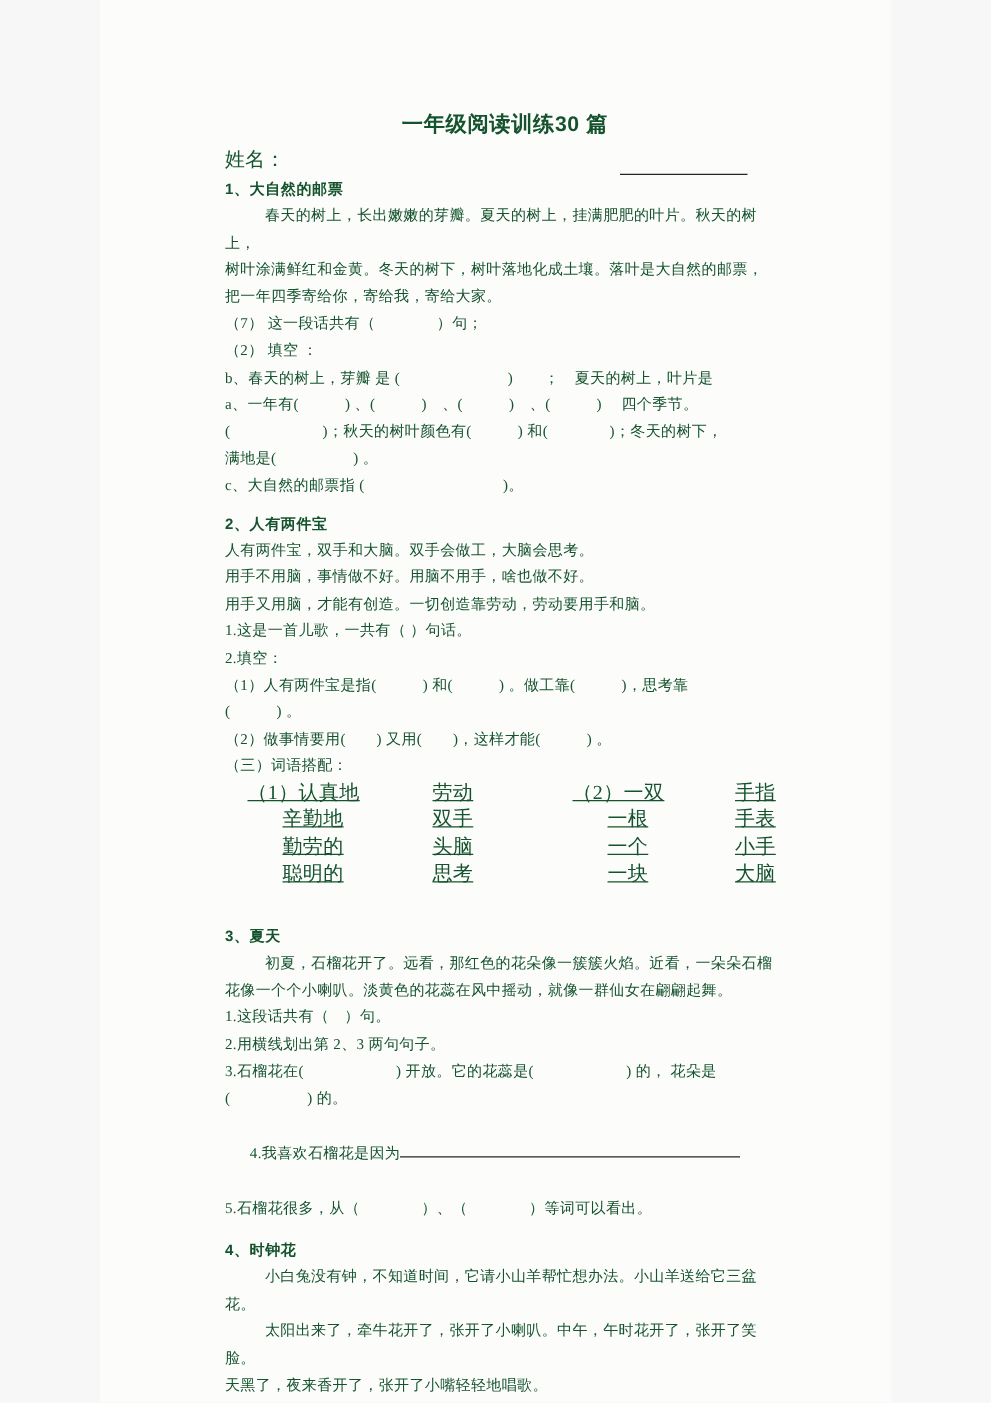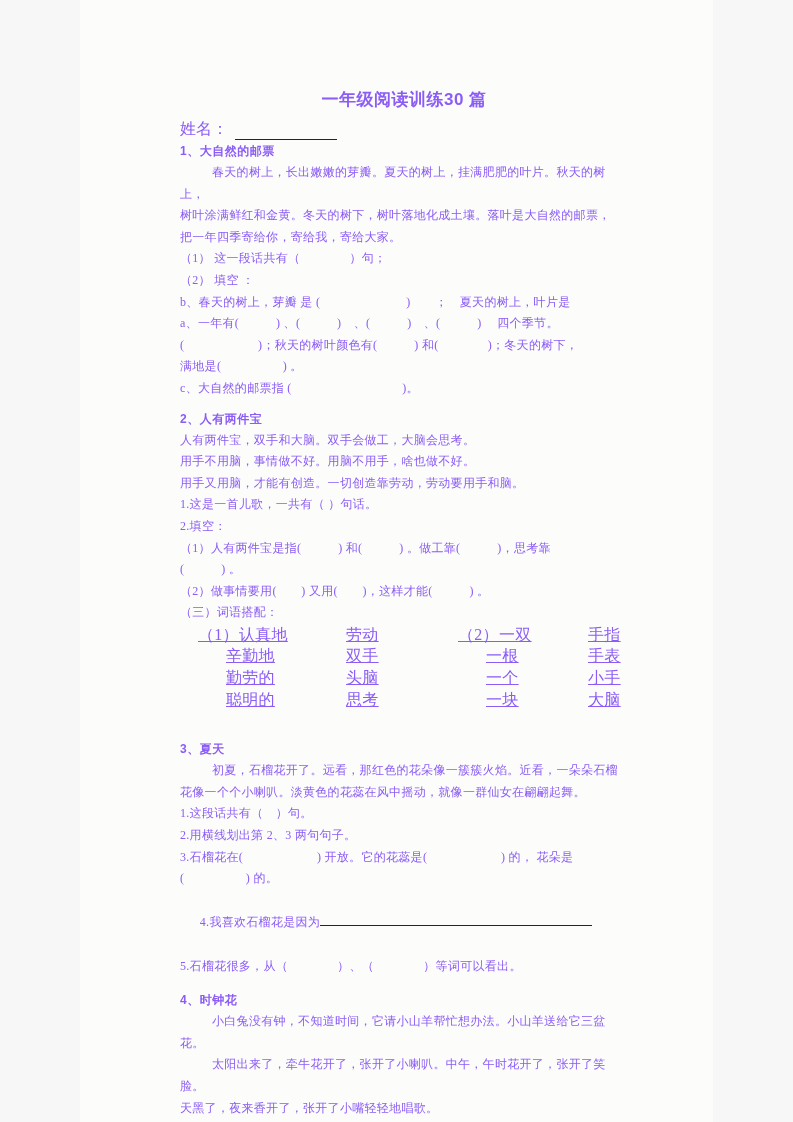--- a/index.html
+++ b/index.html
@@ -10,33 +10,33 @@
   .page {
     position: relative;
     width: 633px;
     height: 1122px;
     margin: 0 auto;
     background: #fcfcfb;
     box-sizing: border-box;
     padding: 88px 85px 0 100px;
     overflow: hidden;
     font-family: "Liberation Serif", "DejaVu Serif", serif;
-    color: #8b5cf6;
+    color: #14532d;
   }
   .title {
     font-family: "Liberation Sans", "DejaVu Sans", sans-serif;
     font-weight: 700;
     font-size: 17px;
     line-height: 24px;
     text-align: center;
     letter-spacing: 0.5px;
   }
   .name-row {
     display: flex;
-    justify-content: flex-start;
+    justify-content: space-between;
     align-items: flex-end;
     margin: 6px 30px 0 0;
     font-size: 16px;
     line-height: 22px;
   }
   .name-line {
     display: inline-block;
     width: 102px;
     height: 18px;
     margin-left: 7px;
@@ -89,21 +89,21 @@
   <div class="name-row">
     <span>姓名：</span>
     <span class="name-line"></span>
   </div>
 
   <section class="sec s1">
     <div class="h">1、大自然的邮票</div>
     <div class="line indent">春天的树上，长出嫩嫩的芽瓣。夏天的树上，挂满肥肥的叶片。秋天的树上，</div>
     <div class="line">树叶涂满鲜红和金黄。冬天的树下，树叶落地化成土壤。落叶是大自然的邮票，</div>
     <div class="line">把一年四季寄给你，寄给我，寄给大家。</div>
-    <div class="line">（1） 这一段话共有（　　　　）句；</div>
+    <div class="line">（7） 这一段话共有（　　　　）句；</div>
     <div class="line">（2） 填空 ：</div>
     <div class="line">b、春天的树上，芽瓣 是 (　　　　　　　)　　；　夏天的树上，叶片是</div>
     <div class="line">a、一年有(　　　) 、(　　　)　、(　　　)　、(　　　)　 四个季节。</div>
     <div class="line">(　　　　　　)；秋天的树叶颜色有(　　　) 和(　　　　)；冬天的树下，</div>
     <div class="line">满地是(　　　　　) 。</div>
     <div class="line">c、大自然的邮票指 (　　　　　　　　　)。</div>
   </section>
 
   <section class="sec s2">
     <div class="h">2、人有两件宝</div>

